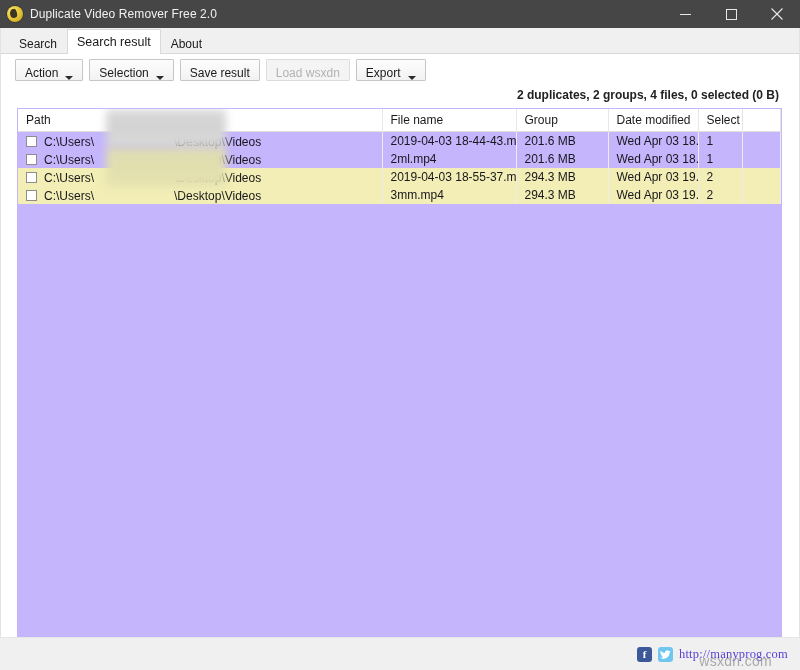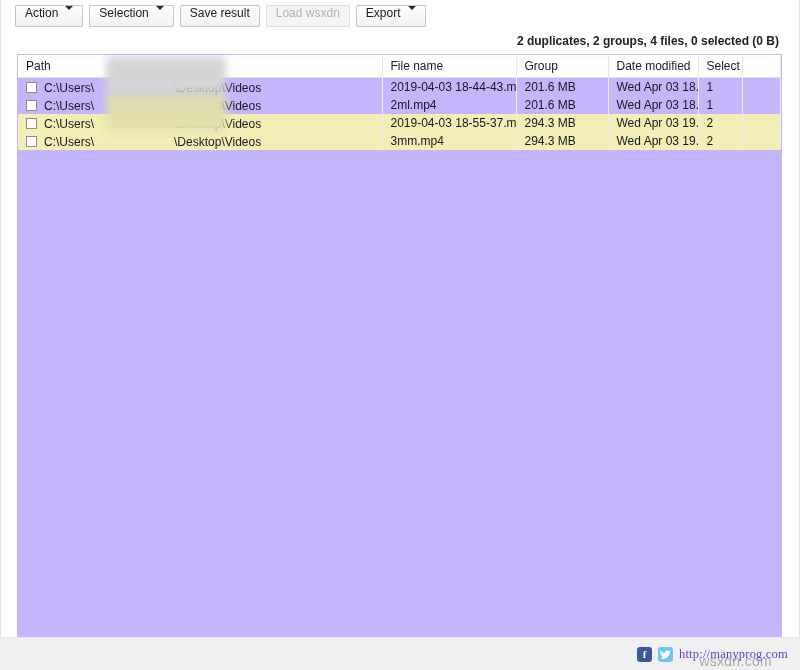--- a/index.html
+++ b/index.html
@@ -86,21 +86,21 @@
     height:32px;
     display:flex;align-items:center;
     padding-left:14px;
     gap:6px;
     background:#ffffff;
     flex:0 0 auto;
   }
   .tbtn{
     height:22px;
     padding:0 9px;
-    display:inline-flex;align-items:flex-start;gap:7px;
+    display:inline-flex;align-items:flex-end;gap:7px;
     background:linear-gradient(#fdfdfd,#f2f2f2);
     border:1px solid #c6c6c6;
     border-radius:1px;
     font-size:12px;color:#1a1a1a;
     white-space:nowrap;
     box-sizing:border-box;
   }
   .tbtn.disabled{
     color:#b2b2b2;
     background:#f4f4f4;
@@ -219,23 +219,50 @@
     font-family:"Liberation Sans",sans-serif;
     letter-spacing:.3px;
     opacity:.85;
   }
 </style>
 </head>
 <body>
 
 <div class="window">
 
+  <div class="titlebar">
+    <div class="app-icon"></div>
+    <div class="title-text">Duplicate Video Remover Free 2.0</div>
+    <div class="winbtns">
+      <div class="winbtn">
+        <svg width="11" height="11" viewBox="0 0 11 11">
+            <line x1="0" y1="5.5" x2="11" y2="5.5" stroke="#e8e8e8" stroke-width="1"></line>
+          </svg>
+      </div>
+      <div class="winbtn">
+        <svg width="11" height="11" viewBox="0 0 11 11">
+            <rect x="0.5" y="0.5" width="10" height="10" fill="none" stroke="#e8e8e8" stroke-width="1"></rect>
+          </svg>
+      </div>
+      <div class="winbtn">
+        <svg width="12" height="12" viewBox="0 0 12 12">
+            <line x1="0.5" y1="0.5" x2="11.5" y2="11.5" stroke="#e8e8e8" stroke-width="1.1"></line>
+            <line x1="11.5" y1="0.5" x2="0.5" y2="11.5" stroke="#e8e8e8" stroke-width="1.1"></line>
+          </svg>
+      </div>
+    </div>
+  </div>
 
   <div class="client">
 
+    <div class="tabstrip">
+      <div class="tab">Search</div>
+      <div class="tab active">Search result</div>
+      <div class="tab">About</div>
+    </div>
 
     <div class="toolbar">
       <div class="tbtn">
         <span>Action</span>
         <span class="caret"></span>
       </div>
       <div class="tbtn">
         <span>Selection</span>
         <span class="caret"></span>
       </div>

